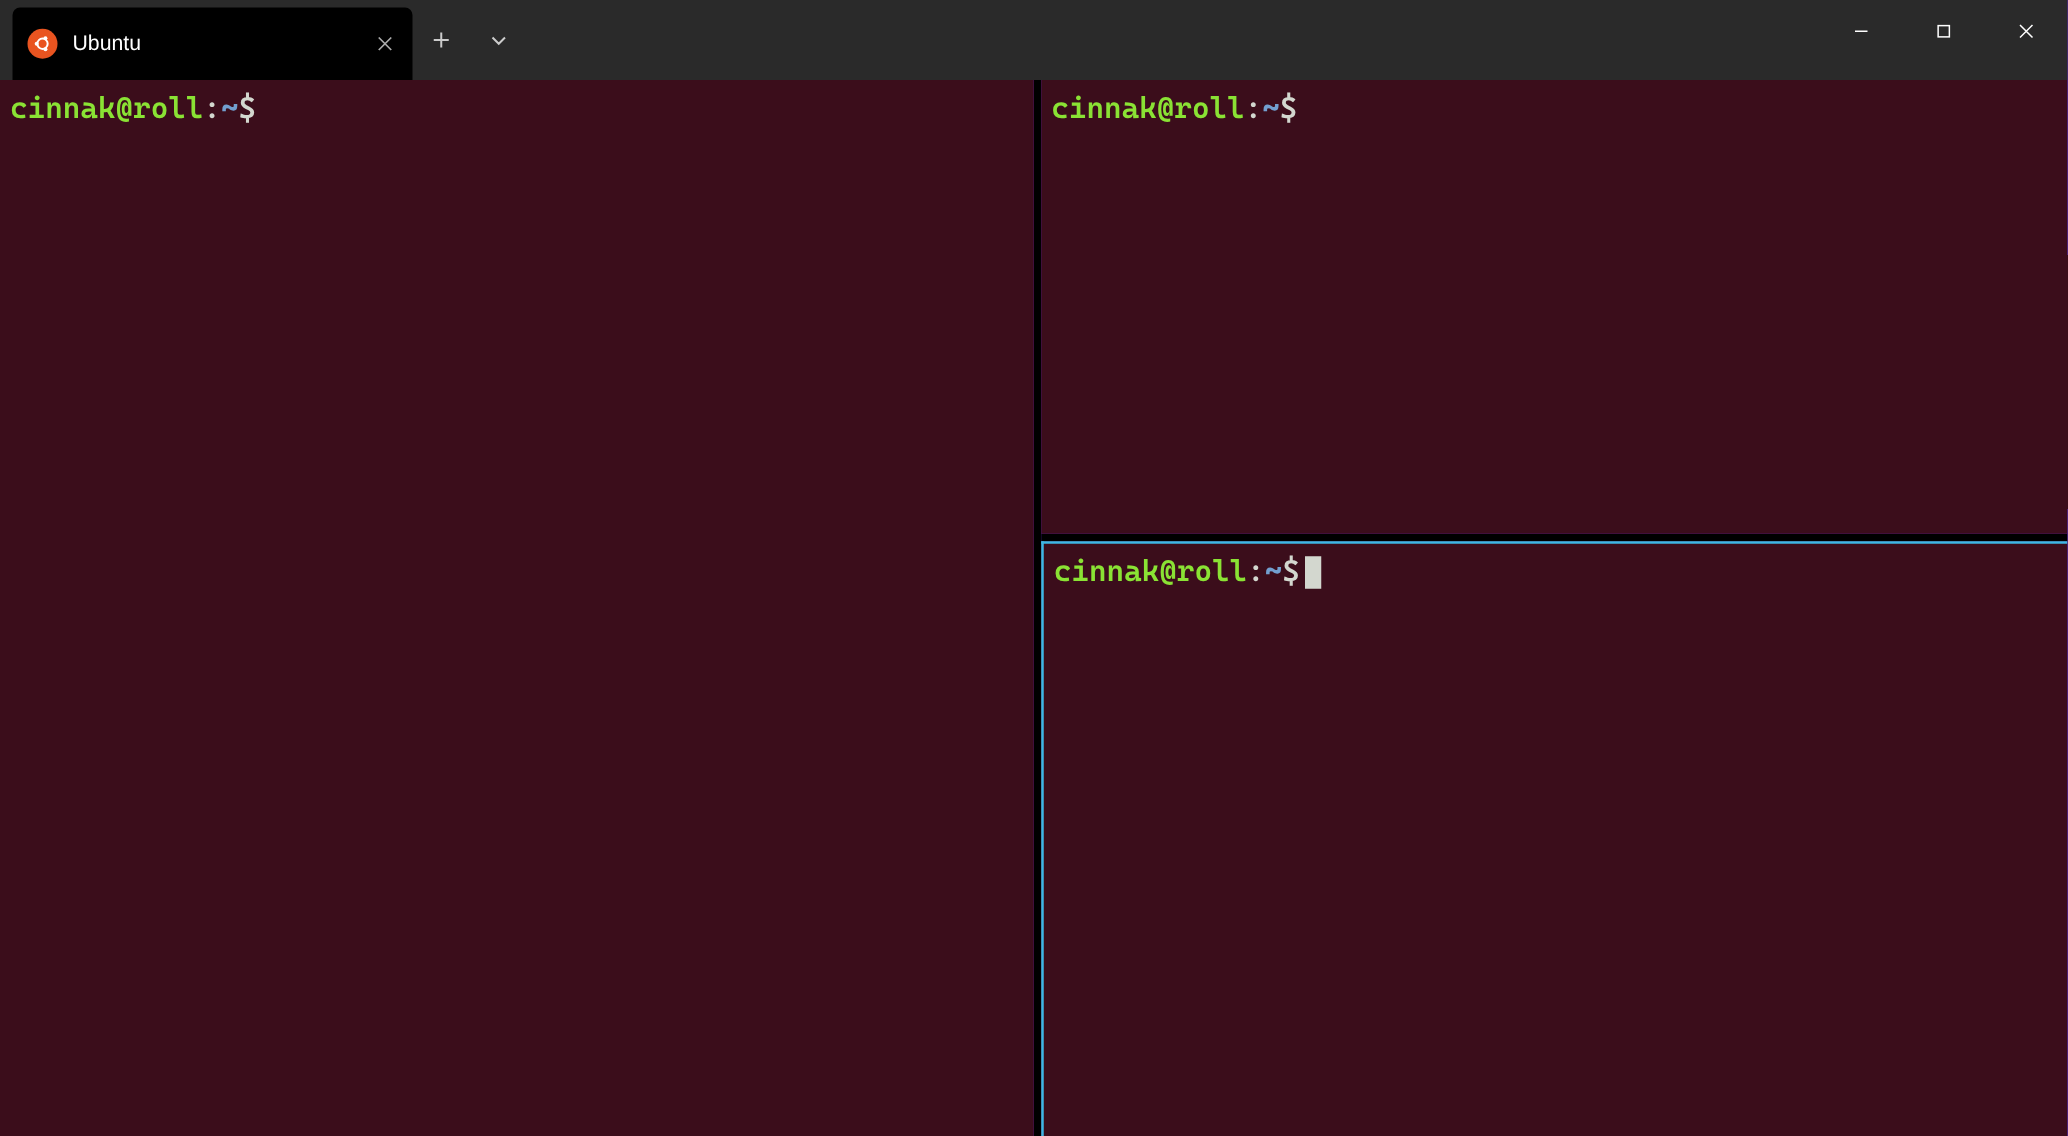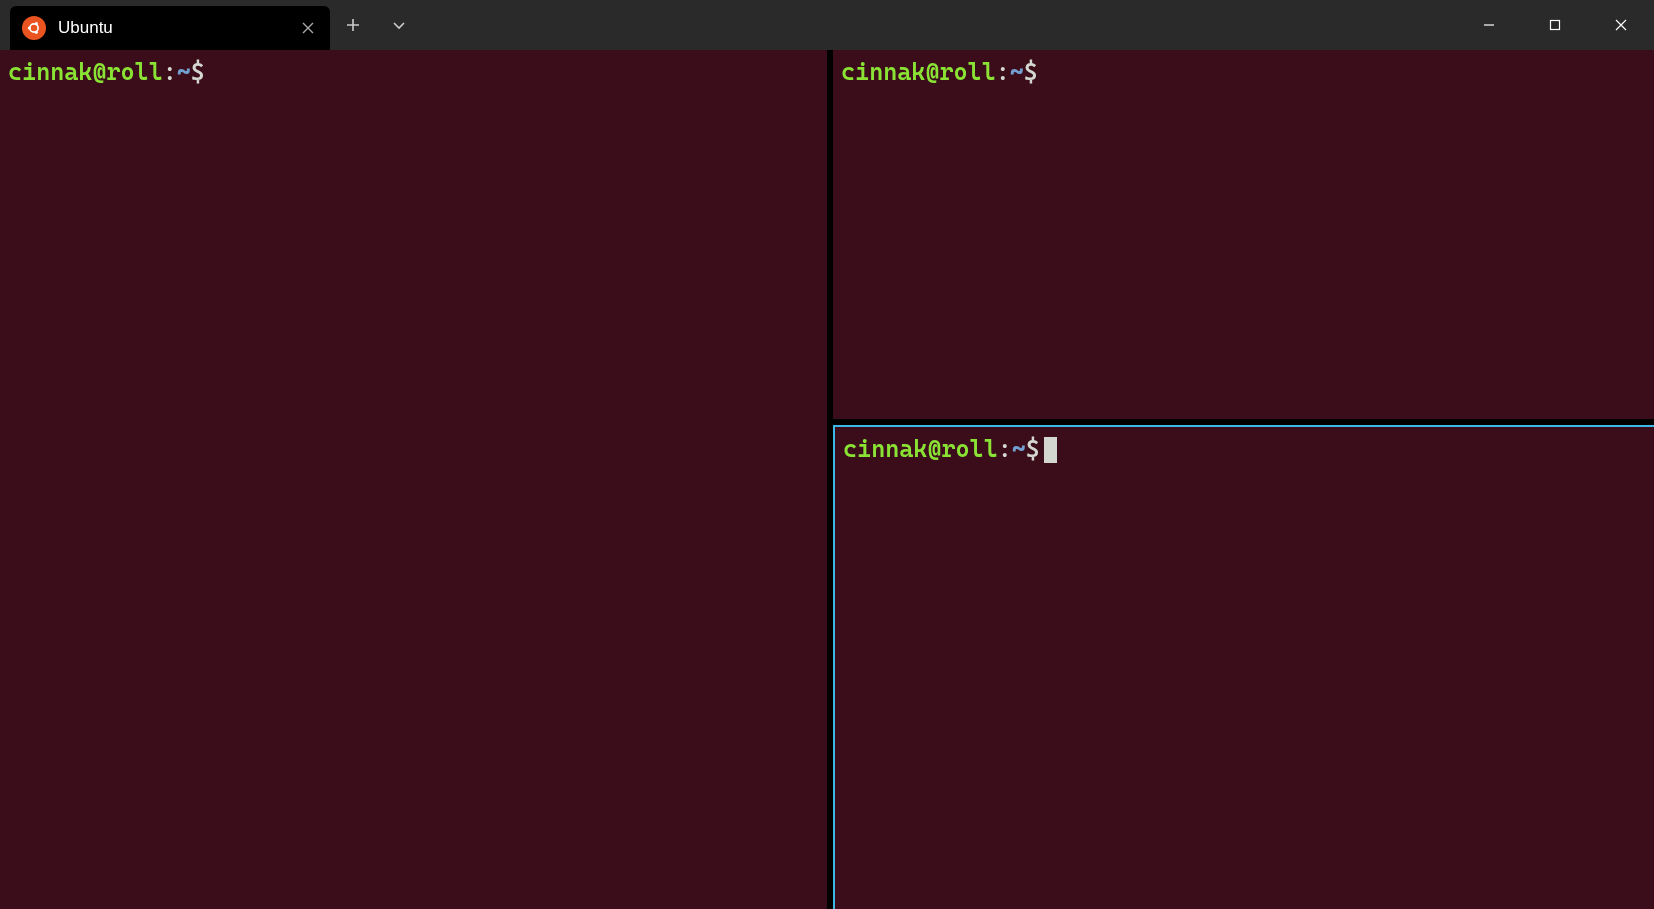--- a/index.html
+++ b/index.html
@@ -8,21 +8,21 @@
       height: 909px;
       background: #2a2a2a;
       font-family: "Segoe UI", Tahoma, sans-serif;
       overflow: hidden;
       display: flex;
       flex-direction: column;
     }
 
     
     .titlebar {
-      height: 50px;
+      height: 64px;
       background: #2a2a2a;
       display: flex;
       align-items: stretch;
       justify-content: space-between;
     }
     .titlebar-left {
       display: flex;
       align-items: stretch;
       padding-left: 10px;
     }

